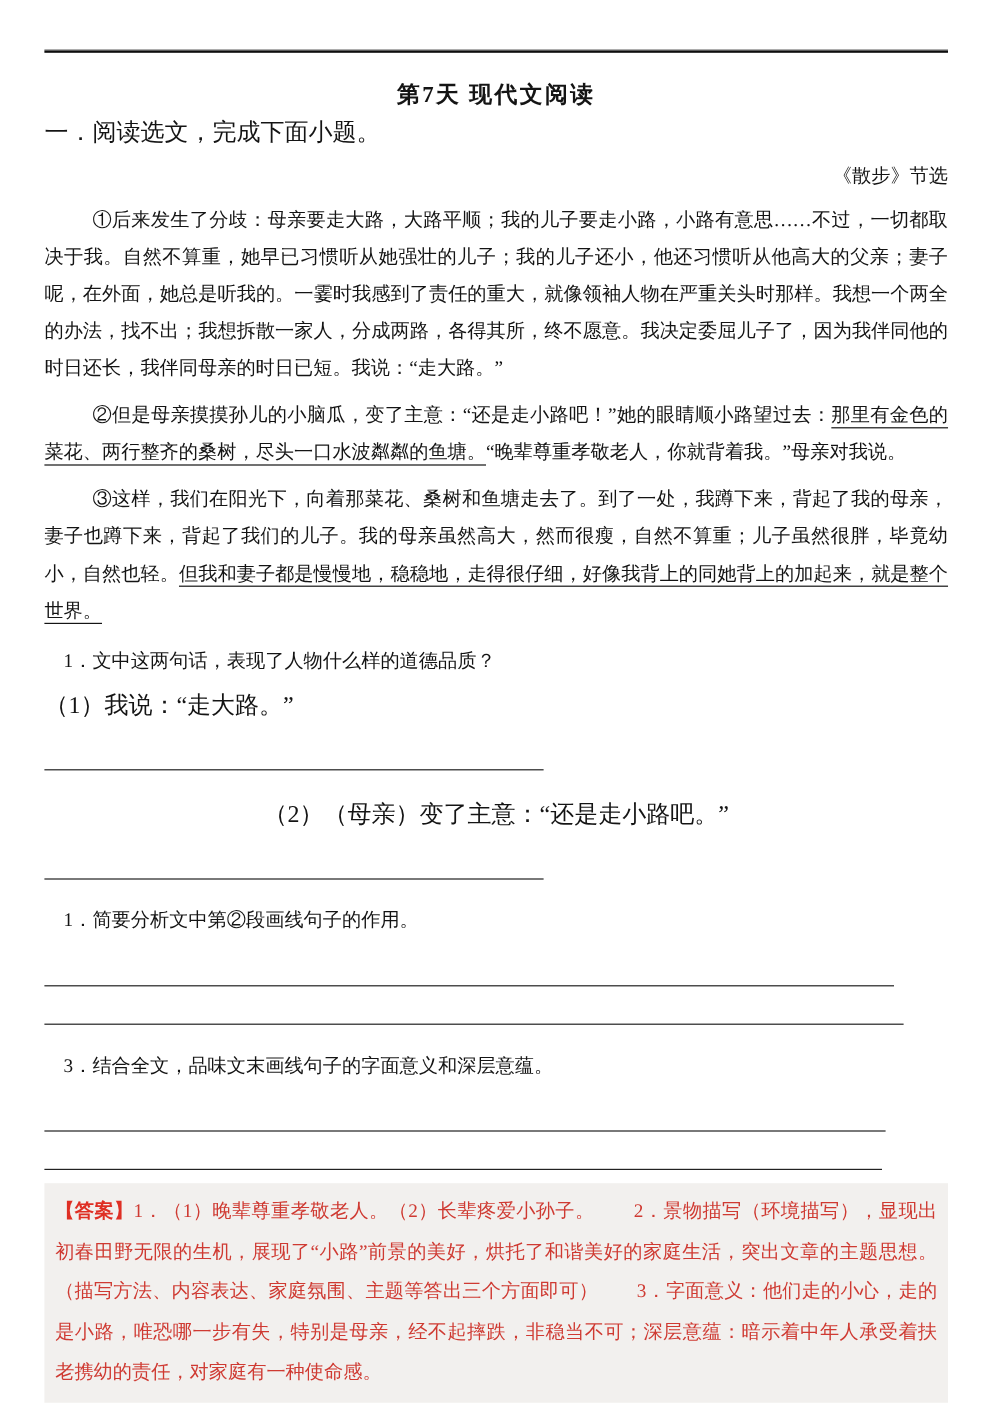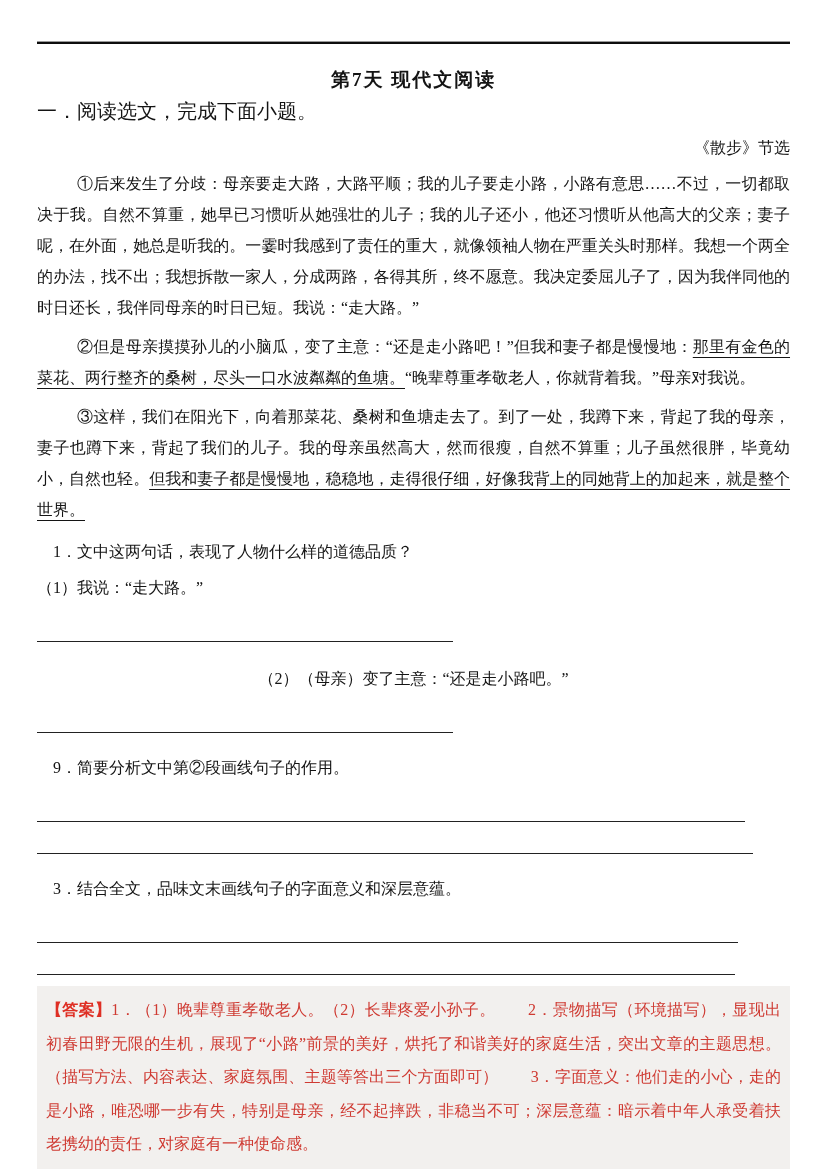--- a/index.html
+++ b/index.html
@@ -20,21 +20,21 @@
   .section-intro{margin:3px 0 0;font-size:20px;line-height:24px;}
   .center{text-align:right;}
   .passage-title{margin:13px 0 0;font-size:16px;line-height:24px;}
   .passage-author{margin:11px 0 0;font-size:16px;line-height:24px;}
   .para{
     margin:8px 0 0;font-size:16px;line-height:31px;
     text-align:justify;text-indent:2.5em;
   }
   .u{text-decoration:underline;text-underline-offset:5px;text-decoration-thickness:1px;}
   .q{margin:14px 16px 0;font-size:16px;line-height:26px;}
-  .q-sub{margin:10px 0 0;font-size:16px;line-height:26px;}
+  .q-sub{margin:10px 0 0;font-size:20px;line-height:26px;}
   .blank{height:0;border-bottom:1.5px solid #222;}
   .blank.half{width:416px;}
   .blank.full{width:708px;}
   .blank.full2{width:716px;}
   .blank.full3{width:701px;}
   .blank.full4{width:698px;}
   .mt24{margin-top:24px;text-align:center;} .mt30{margin-top:31px;} .mt22{margin-top:22px;} .mt40{margin-top:40px;}
   .answer-block{
     margin-top:11px;margin-left:0;width:753px;box-sizing:border-box;
     background:var(--answer-bg,#f2f0ee);
@@ -54,32 +54,32 @@
   <div class="top-rule"></div>
 
   <h1 class="doc-title">第7天 现代文阅读</h1>
 
   <p class="section-intro">一．阅读选文，完成下面小题。</p>
 
   <p class="center passage-title">《散步》节选</p>
 
   <p class="para">①后来发生了分歧：母亲要走大路，大路平顺；我的儿子要走小路，小路有意思……不过，一切都取决于我。自然不算重，她早已习惯听从她强壮的儿子；我的儿子还小，他还习惯听从他高大的父亲；妻子呢，在外面，她总是听我的。一霎时我感到了责任的重大，就像领袖人物在严重关头时那样。我想一个两全的办法，找不出；我想拆散一家人，分成两路，各得其所，终不愿意。我决定委屈儿子了，因为我伴同他的时日还长，我伴同母亲的时日已短。我说：“走大路。”</p>
 
-  <p class="para"><span>②但是母亲摸摸孙儿的小脑瓜，变了主意：“还是走小路吧！”但我和妻子都是慢慢地：</span><span class="u">那里有金色的菜花、两行整齐的桑树，尽头一口水波粼粼的鱼塘。</span><span>“晚辈尊重孝敬老人，你就背着我。”母亲对我说。</span></p>
+  <p class="para"><span>②但是母亲摸摸孙儿的小脑瓜，变了主意：“还是走小路吧！”她的眼睛顺小路望过去：</span><span class="u">那里有金色的菜花、两行整齐的桑树，尽头一口水波粼粼的鱼塘。</span><span>“晚辈尊重孝敬老人，你就背着我。”母亲对我说。</span></p>
 
   <p class="para"><span>③这样，我们在阳光下，向着那菜花、桑树和鱼塘走去了。到了一处，我蹲下来，背起了我的母亲，妻子也蹲下来，背起了我们的儿子。我的母亲虽然高大，然而很瘦，自然不算重；儿子虽然很胖，毕竟幼小，自然也轻。</span><span class="u">但我和妻子都是慢慢地，稳稳地，走得很仔细，好像我背上的同她背上的加起来，就是整个世界。</span></p>
 
   <p class="q">1．文中这两句话，表现了人物什么样的道德品质？</p>
   <p class="q-sub">（1）我说：“走大路。”</p>
   <div class="blank half mt40"></div>
 
   <p class="q-sub mt24">（2）（母亲）变了主意：“还是走小路吧。”</p>
   <div class="blank half mt40"></div>
 
-  <p class="q mt22">9．简要分析文中第②段画线句子的作用。</p>
+  <p class="q mt22">1．简要分析文中第②段画线句子的作用。</p>
   <div class="blank full mt40"></div>
   <div class="blank full2 mt30"></div>
 
   <p class="q mt22">3．结合全文，品味文末画线句子的字面意义和深层意蕴。</p>
   <div class="blank full3 mt40"></div>
   <div class="blank full4 mt30"></div>
 
   <div class="answer-block">
     <p class="ans-para"><span class="ans-label">【答案】</span><span>1．（1）晚辈尊重孝敬老人。（2）长辈疼爱小孙子。　　2．景物描写（环境描写），显现出初春田野无限的生机，展现了“小路”前景的美好，烘托了和谐美好的家庭生活，突出文章的主题思想。（描写方法、内容表达、家庭氛围、主题等答出三个方面即可）　　3．字面意义：他们走的小心，走的是小路，唯恐哪一步有失，特别是母亲，经不起摔跌，非稳当不可；深层意蕴：暗示着中年人承受着扶老携幼的责任，对家庭有一种使命感。</span></p>
 

